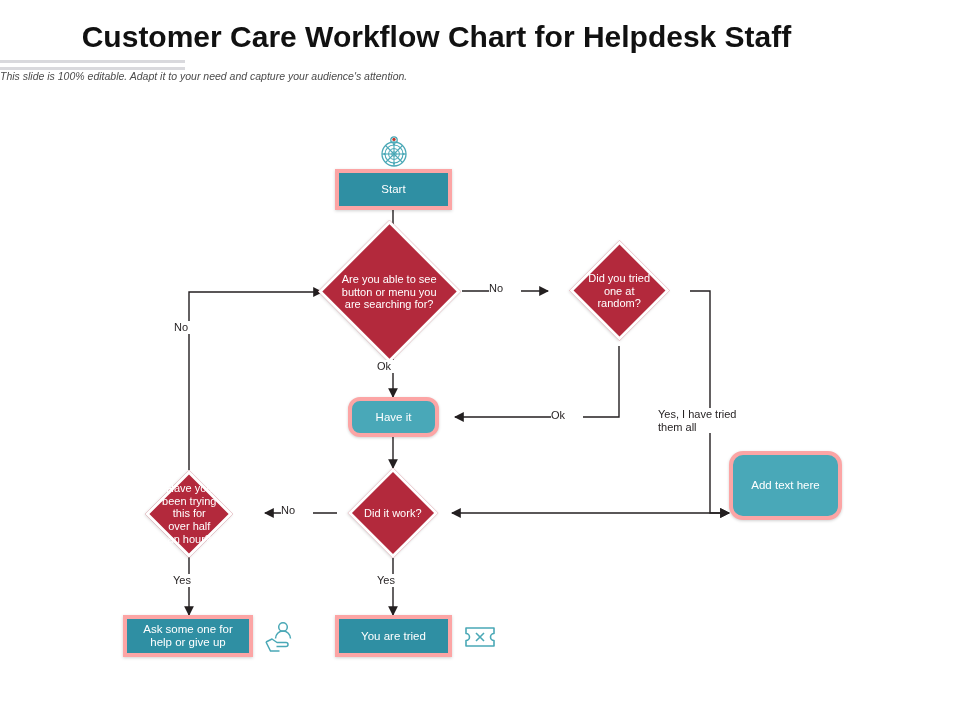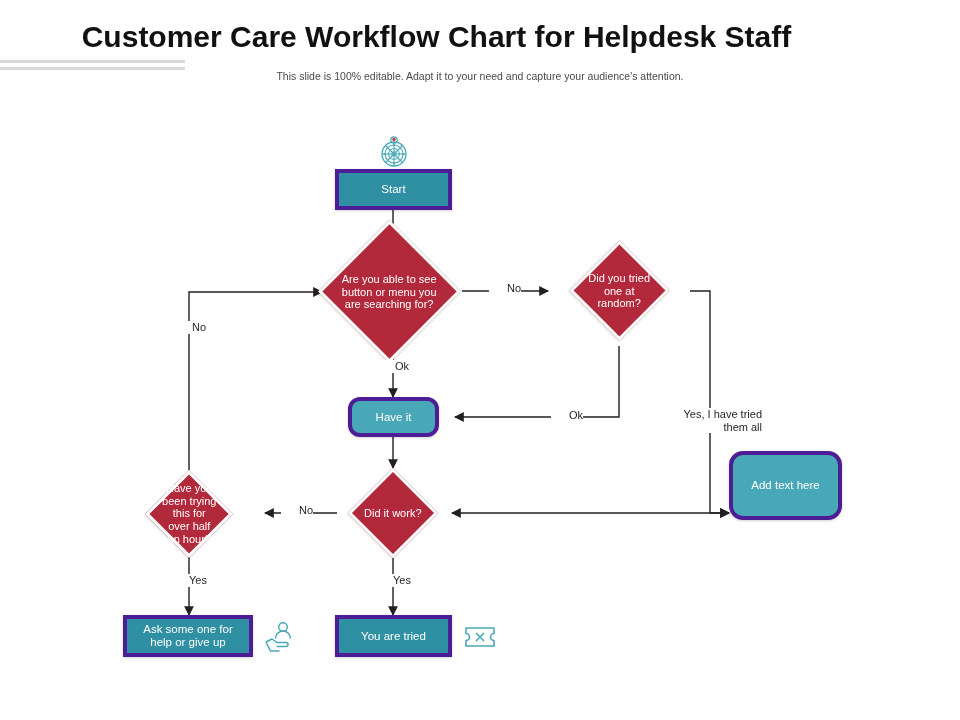--- a/index.html
+++ b/index.html
@@ -30,22 +30,22 @@
     font-size: 30px;
     font-weight: bold;
     letter-spacing: 0px;
     color: #111111;
     white-space: nowrap;
   }
   #page-subtitle {
     position: absolute;
     left: 0; top: 70px;
     width: 960px;
-    text-align: center;
     font-size: 10.5px;
+    font-style: italic;
     color: #4a4a4a;
   }
   .rule {
     position: absolute;
     left: 0;
     width: 185px;
     height: 3px;
     background: #d9d9dd;
   }
   #rule-top { top: 60px; }
@@ -67,21 +67,21 @@
     align-items: center;
     justify-content: center;
     text-align: center;
     color: #ffffff;
     line-height: 1.12;
   }
 
   
   .box {
     background: #2f8fa3;
-    border: 4px solid #4c1d95;
+    border: 4px solid #fca5a5;
     box-shadow: 0 1px 3px rgba(0,0,0,0.18);
     font-size: 11.5px;
     padding: 2px 6px;
   }
   .box.light  { background: #49a8b8; }
   .box.round  { border-radius: 12px; }
   .box.round-lg { border-radius: 14px; }
 
   
   .diamond {
@@ -99,21 +99,21 @@
     color: #ffffff;
     line-height: 1.15;
   }
 
   
   .edge-label {
     position: absolute;
     font-size: 11px;
     color: #231f20;
     background: #ffffff;
-    text-align: right;
+    text-align: left;
     line-height: 1.15;
     white-space: pre-line;
   }
 
   
   .deco-icon {
     position: absolute;
     line-height: 0;
   }
 </style>

